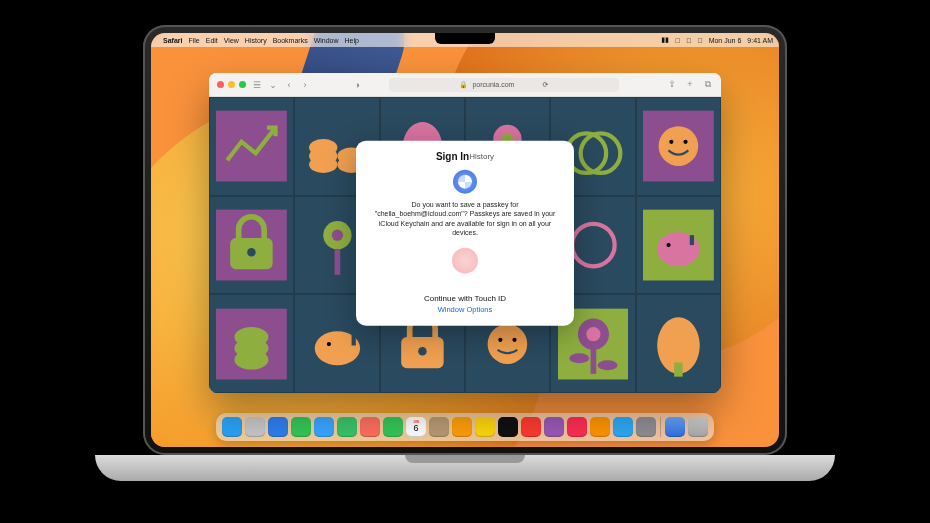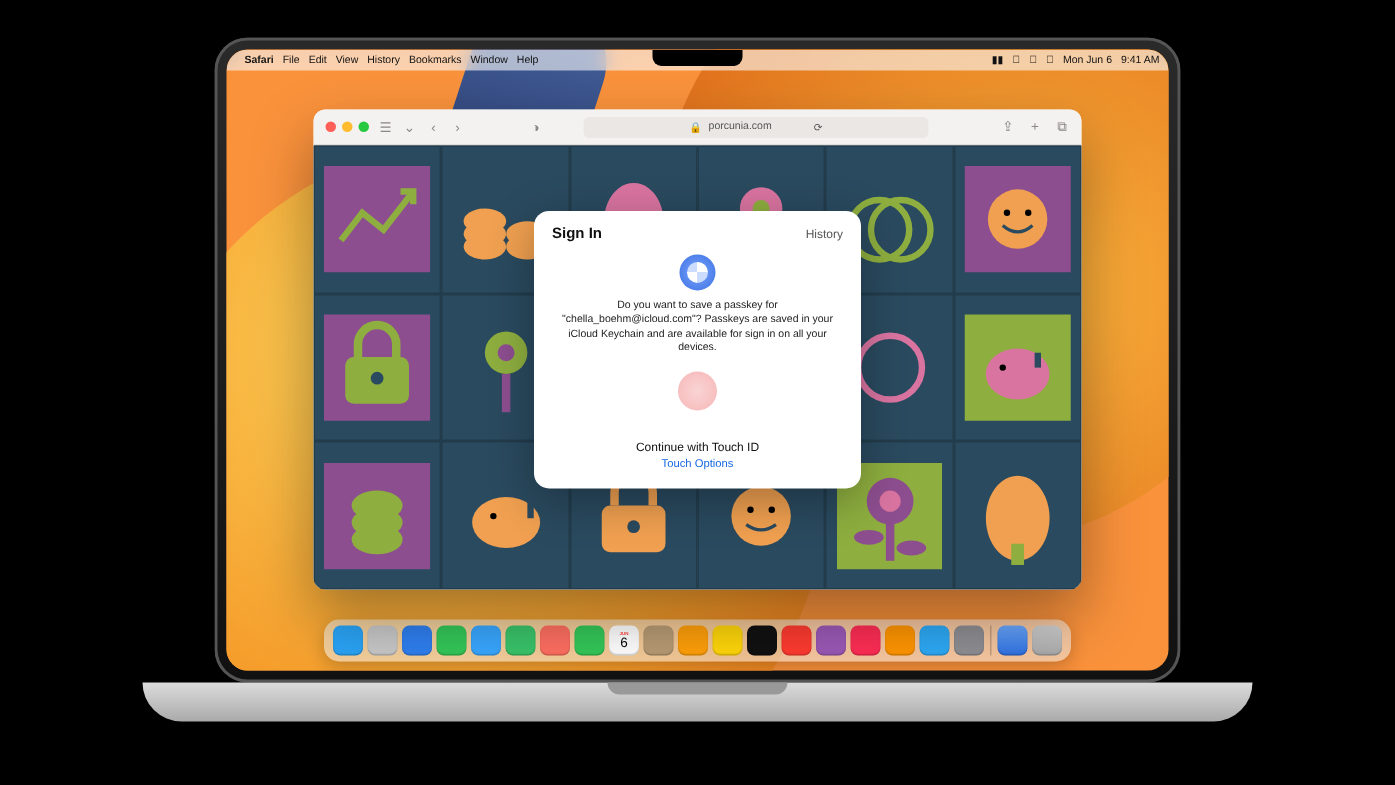--- a/index.html
+++ b/index.html
@@ -37,21 +37,21 @@
 
 
 .site{position:relative;height:296px;background:#2a4a5f;display:grid;grid-template-columns:repeat(6,1fr);grid-template-rows:repeat(3,1fr);}
 .tile{border:1px solid #223c4c;display:flex;align-items:center;justify-content:center;overflow:hidden;position:relative}
 .tile svg{width:85%;height:85%}
 .c-purple{fill:#8d4e8f}.c-green{fill:#8eae3f}.c-orange{fill:#f0a050}.c-pink{fill:#d974a0}
 .s-green{stroke:#8eae3f}.s-pink{stroke:#d974a0}
 
 
 .dialog{position:absolute;left:50%;top:50%;transform:translate(-50%,-50%);width:218px;background:#fff;border-radius:10px;box-shadow:0 8px 30px rgba(0,0,0,0.3);z-index:30;font-size:8px;color:#111;padding:10px 12px 12px;text-align:center}
-.dlg-head{display:flex;justify-content:space-between;align-items:center;text-align:left;margin-bottom:8px}
+.dlg-head{display:flex;justify-content:center;align-items:center;text-align:left;margin-bottom:8px}
 .dlg-title{font-weight:700;font-size:10px}
 .dlg-cancel{font-size:8px;color:#555}
 .safari-badge{width:24px;height:24px;border-radius:50%;background:radial-gradient(circle,#7aa6ff,#3b6fe0);margin:4px auto 6px;display:flex;align-items:center;justify-content:center}
 .safari-badge::after{content:"";width:14px;height:14px;border-radius:50%;background:conic-gradient(#fff 0 25%,#cbdcff 0 50%,#fff 0 75%,#cbdcff 0);}
 .dlg-body{font-size:7px;line-height:1.35;color:#222;padding:0 4px}
 .touchid{width:26px;height:26px;border-radius:50%;background:radial-gradient(circle,#f9d4d4,#f7b6b6);margin:10px auto 4px}
 .dlg-sub{font-size:8px;margin-top:20px}
 .dlg-link{color:#1769e0;font-size:7.5px;margin-top:2px}
 
 
@@ -254,21 +254,21 @@
 
       <div class="dialog">
         <div class="dlg-head">
           <span class="dlg-title">Sign In</span>
           <span class="dlg-cancel">History</span>
         </div>
         <div class="safari-badge"></div>
         <div class="dlg-body">Do you want to save a passkey for "chella_boehm@icloud.com"? Passkeys are saved in your iCloud Keychain and are available for sign in on all your devices.</div>
         <div class="touchid"></div>
         <div class="dlg-sub">Continue with Touch ID</div>
-        <div class="dlg-link">Touch Options</div>
+        <div class="dlg-link">Window Options</div>
       </div>
     </div>
 
     <div class="dock" id="dock">
         <div class="dock-icon" style="background: rgb(42, 163, 245);"></div>
         <div class="dock-icon" style="background: rgb(200, 200, 200);"></div>
         <div class="dock-icon" style="background: rgb(47, 127, 240);"></div>
         <div class="dock-icon" style="background: rgb(52, 199, 89);"></div>
         <div class="dock-icon" style="background: rgb(57, 167, 255);"></div>
         <div class="dock-icon" style="background: rgb(58, 196, 106);"></div>

